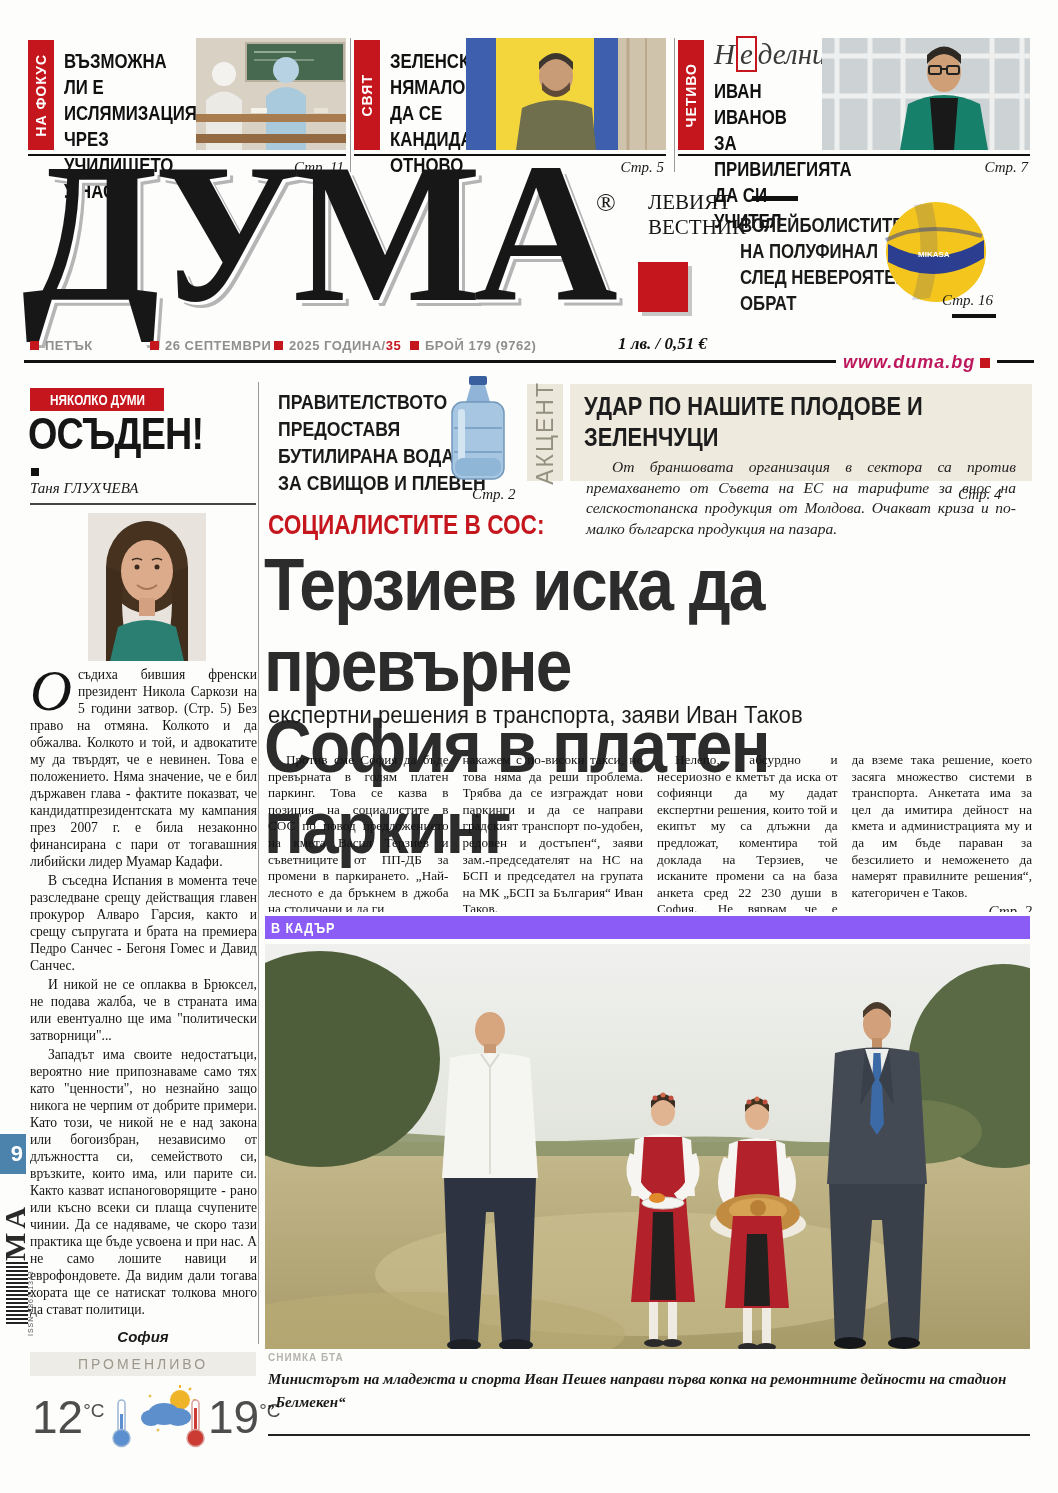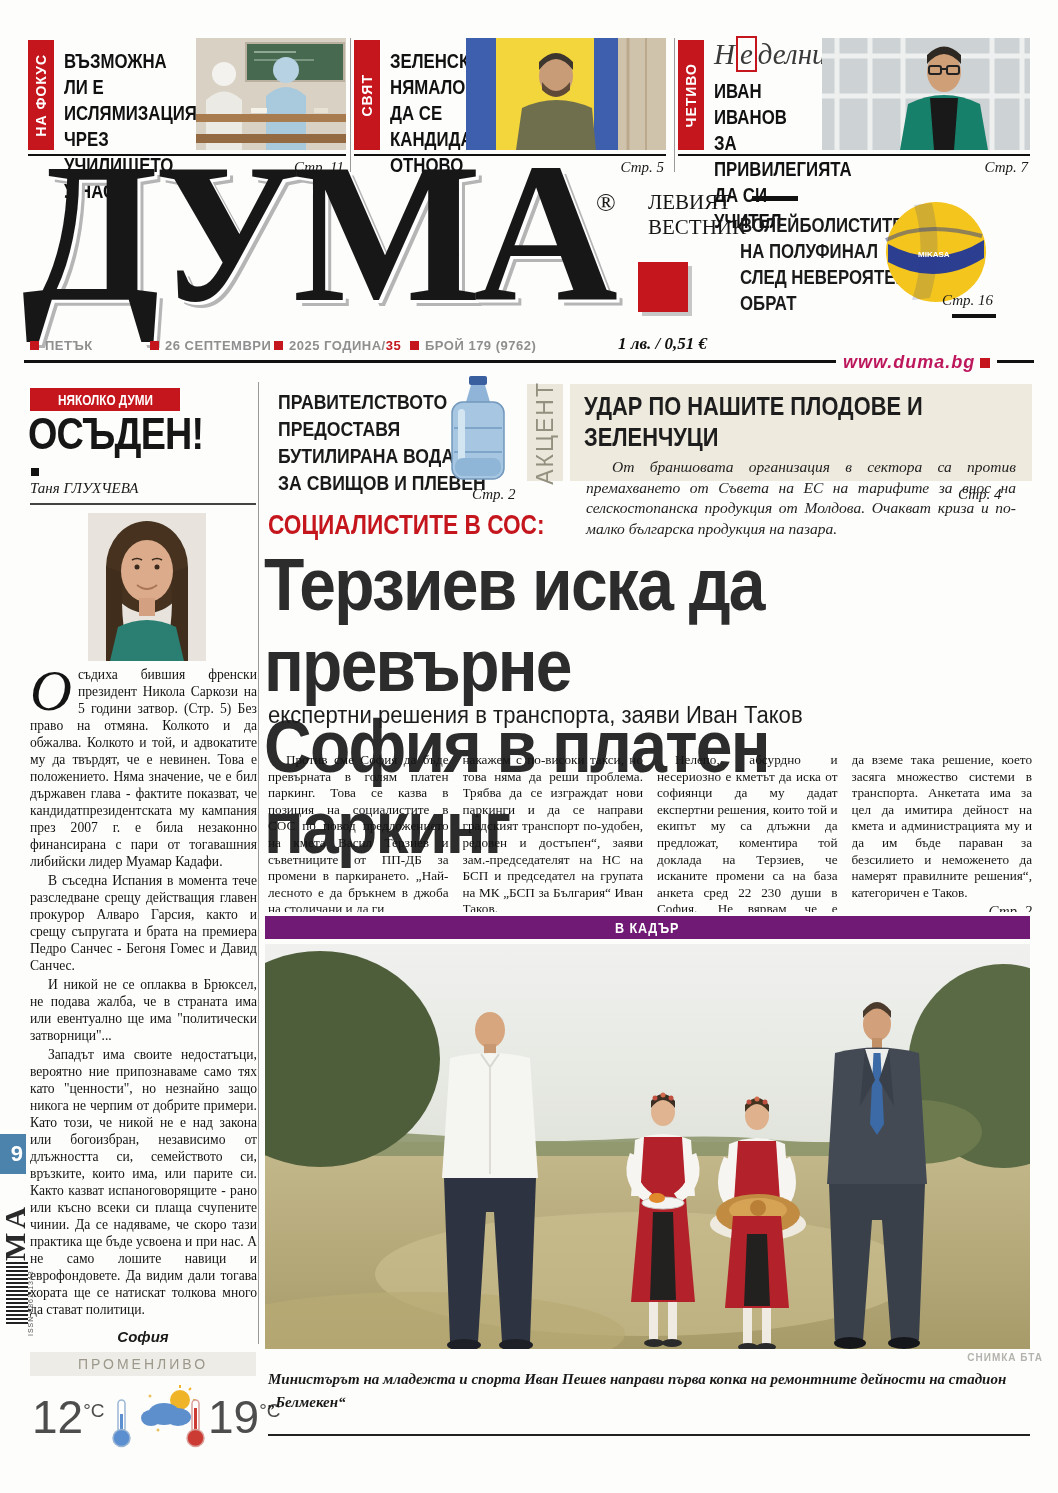--- a/index.html
+++ b/index.html
@@ -35,21 +35,21 @@
   .sport-line{font-size:20px;line-height:26px;}
   
   .dl-item{position:absolute;top:338px;font-size:13px;font-weight:bold;color:#8f8f8f;letter-spacing:.5px;}
   .dl-sq{display:inline-block;width:9px;height:9px;background:#c5161d;margin-right:6px;}
   .dl-red{color:#c5161d;}
   .price{position:absolute;left:618px;top:334px;font-family:"Liberation Serif",serif;font-style:italic;font-weight:bold;font-size:17px;color:#111;}
   .toprule{position:absolute;left:24px;top:360px;width:1010px;height:3px;background:#111;}
   .site{position:absolute;left:836px;top:351px;background:#fdfdfc;padding:1px 7px;font-weight:bold;font-style:italic;font-size:18px;letter-spacing:1px;color:#be185d;}
   .site i{display:inline-block;width:10px;height:10px;background:#c5161d;margin-left:5px;}
   
-  .rubric{position:absolute;left:30px;top:388px;width:150px;height:23px;background:#c5161d;color:#fff;
+  .rubric{position:absolute;left:30px;top:388px;width:134px;height:23px;background:#c5161d;color:#fff;
           display:flex;align-items:center;justify-content:center;font-size:14px;}
   .op-title{position:absolute;left:28px;top:408px;font-size:45px;letter-spacing:-1px;color:#161616;}
   .op-bullet{position:absolute;left:31px;top:468px;width:8px;height:8px;background:#111;}
   .op-byline{position:absolute;left:30px;top:480px;font-family:"Liberation Serif",serif;font-style:italic;font-size:15px;}
   .op-rule{position:absolute;left:30px;top:503px;width:226px;height:2px;background:#444;}
   .op-photo{position:absolute;left:88px;top:513px;}
   .op-body{position:absolute;left:30px;top:666px;width:227px;height:660px;overflow:hidden;
            font-family:"Liberation Serif",serif;font-size:13.6px;line-height:17px;text-align:justify;color:#141414;}
   .op-body p{margin:0 0 2px 0;text-indent:18px;}
   .op-body p.first{text-indent:0;}
@@ -76,23 +76,23 @@
   
   .kicker{position:absolute;left:268px;top:510px;font-size:27px;color:#c5161d;}
   .headline{position:absolute;left:264px;top:544px;font-size:75px;line-height:81px;letter-spacing:-2px;color:#2c2c2c;}
   .headline .cond{transform:scaleX(.88);}
   .subhead{position:absolute;left:268px;top:700px;font-size:23px;line-height:30px;color:#1c1c1c;}
   .subhead span{display:inline-block;transform:scaleX(.96);transform-origin:0 50%;}
   .cols{position:absolute;left:268px;top:752px;width:764px;height:160px;display:flex;gap:14px;}
   .col{flex:1;font-family:"Liberation Serif",serif;font-size:13.2px;line-height:16.6px;text-align:justify;color:#141414;overflow:hidden;}
   .col.ind{text-indent:18px;}
   .col-page{text-align:right;text-indent:0;margin-top:2px;}
-  .banner{position:absolute;left:265px;top:916px;width:765px;height:23px;background:#701a75;color:#fff;
-          display:flex;align-items:center;justify-content:center;font-size:15px;letter-spacing:1px;}
-  .photo-credit{position:absolute;left:278px;top:1352px;width:765px;text-align:right;font-size:10px;font-weight:bold;color:#b5b3ae;letter-spacing:1px;}
+  .banner{position:absolute;left:265px;top:916px;width:765px;height:23px;background:#8b5cf6;color:#fff;
+          display:flex;align-items:center;font-size:15px;letter-spacing:1px;}
+  .photo-credit{position:absolute;left:268px;top:1352px;width:765px;font-size:10px;font-weight:bold;color:#b5b3ae;letter-spacing:1px;}
   .caption{position:absolute;left:268px;top:1368px;width:764px;font-family:"Liberation Serif",serif;
            font-style:italic;font-weight:bold;font-size:15px;line-height:23px;color:#191919;}
   .bot-rule{position:absolute;left:268px;top:1434px;width:762px;height:2px;background:#222;}
   
   .edge-num{position:absolute;left:0;top:1134px;width:26px;height:40px;background:#4c83ad;color:#fff;
             font-size:22px;font-weight:bold;display:flex;align-items:center;justify-content:flex-end;padding-right:3px;box-sizing:border-box;}
   .edge-title{position:absolute;left:-2px;top:1182px;height:130px;writing-mode:vertical-rl;transform:rotate(180deg);
               font-family:"Liberation Serif",serif;font-weight:bold;font-size:30px;letter-spacing:4px;color:#2a2a2a;}
   .edge-barcode{position:absolute;left:6px;top:1262px;width:22px;height:64px;
                 background:repeating-linear-gradient(to bottom,#222 0 2px,#fff 2px 4px);}

